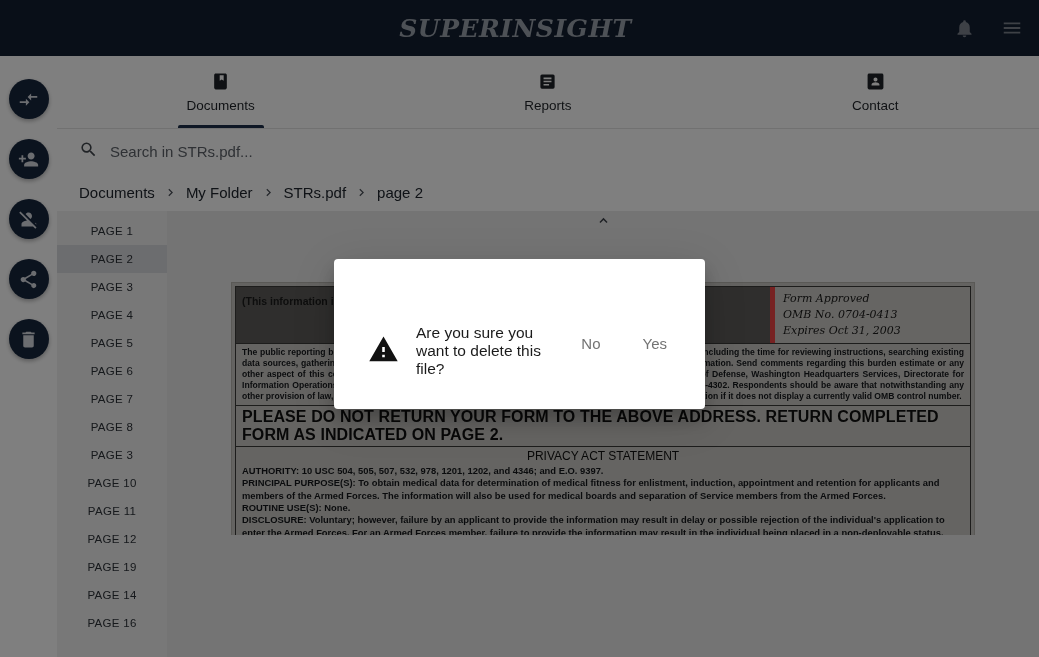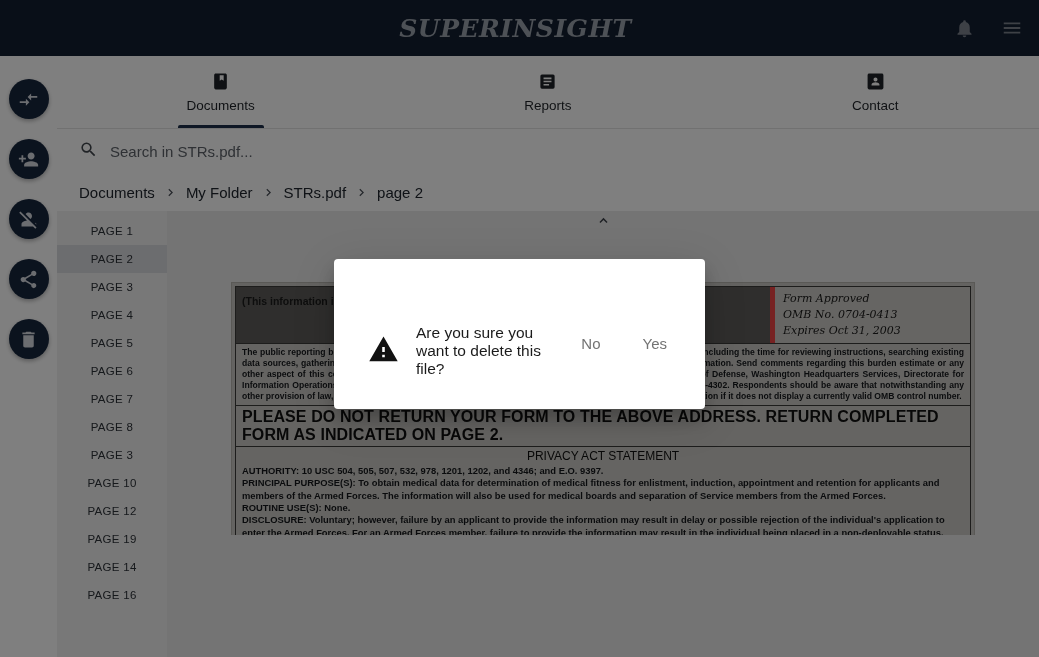--- a/index.html
+++ b/index.html
@@ -456,20 +456,21 @@
         <div class="page-item">PAGE 1</div>
         <div class="page-item selected">PAGE 2</div>
         <div class="page-item">PAGE 3</div>
         <div class="page-item">PAGE 4</div>
         <div class="page-item">PAGE 5</div>
         <div class="page-item">PAGE 6</div>
         <div class="page-item">PAGE 7</div>
         <div class="page-item">PAGE 8</div>
         <div class="page-item">PAGE 3</div>
         <div class="page-item">PAGE 10</div>
+        <div class="page-item">PAGE 11</div>
         <div class="page-item">PAGE 12</div>
         <div class="page-item">PAGE 19</div>
         <div class="page-item">PAGE 14</div>
         <div class="page-item">PAGE 16</div>
       </div>
 
       <div class="viewer">
         <div class="collapse-bar">
           <span>
             <svg width="17" height="17" viewBox="0 0 24 24">

